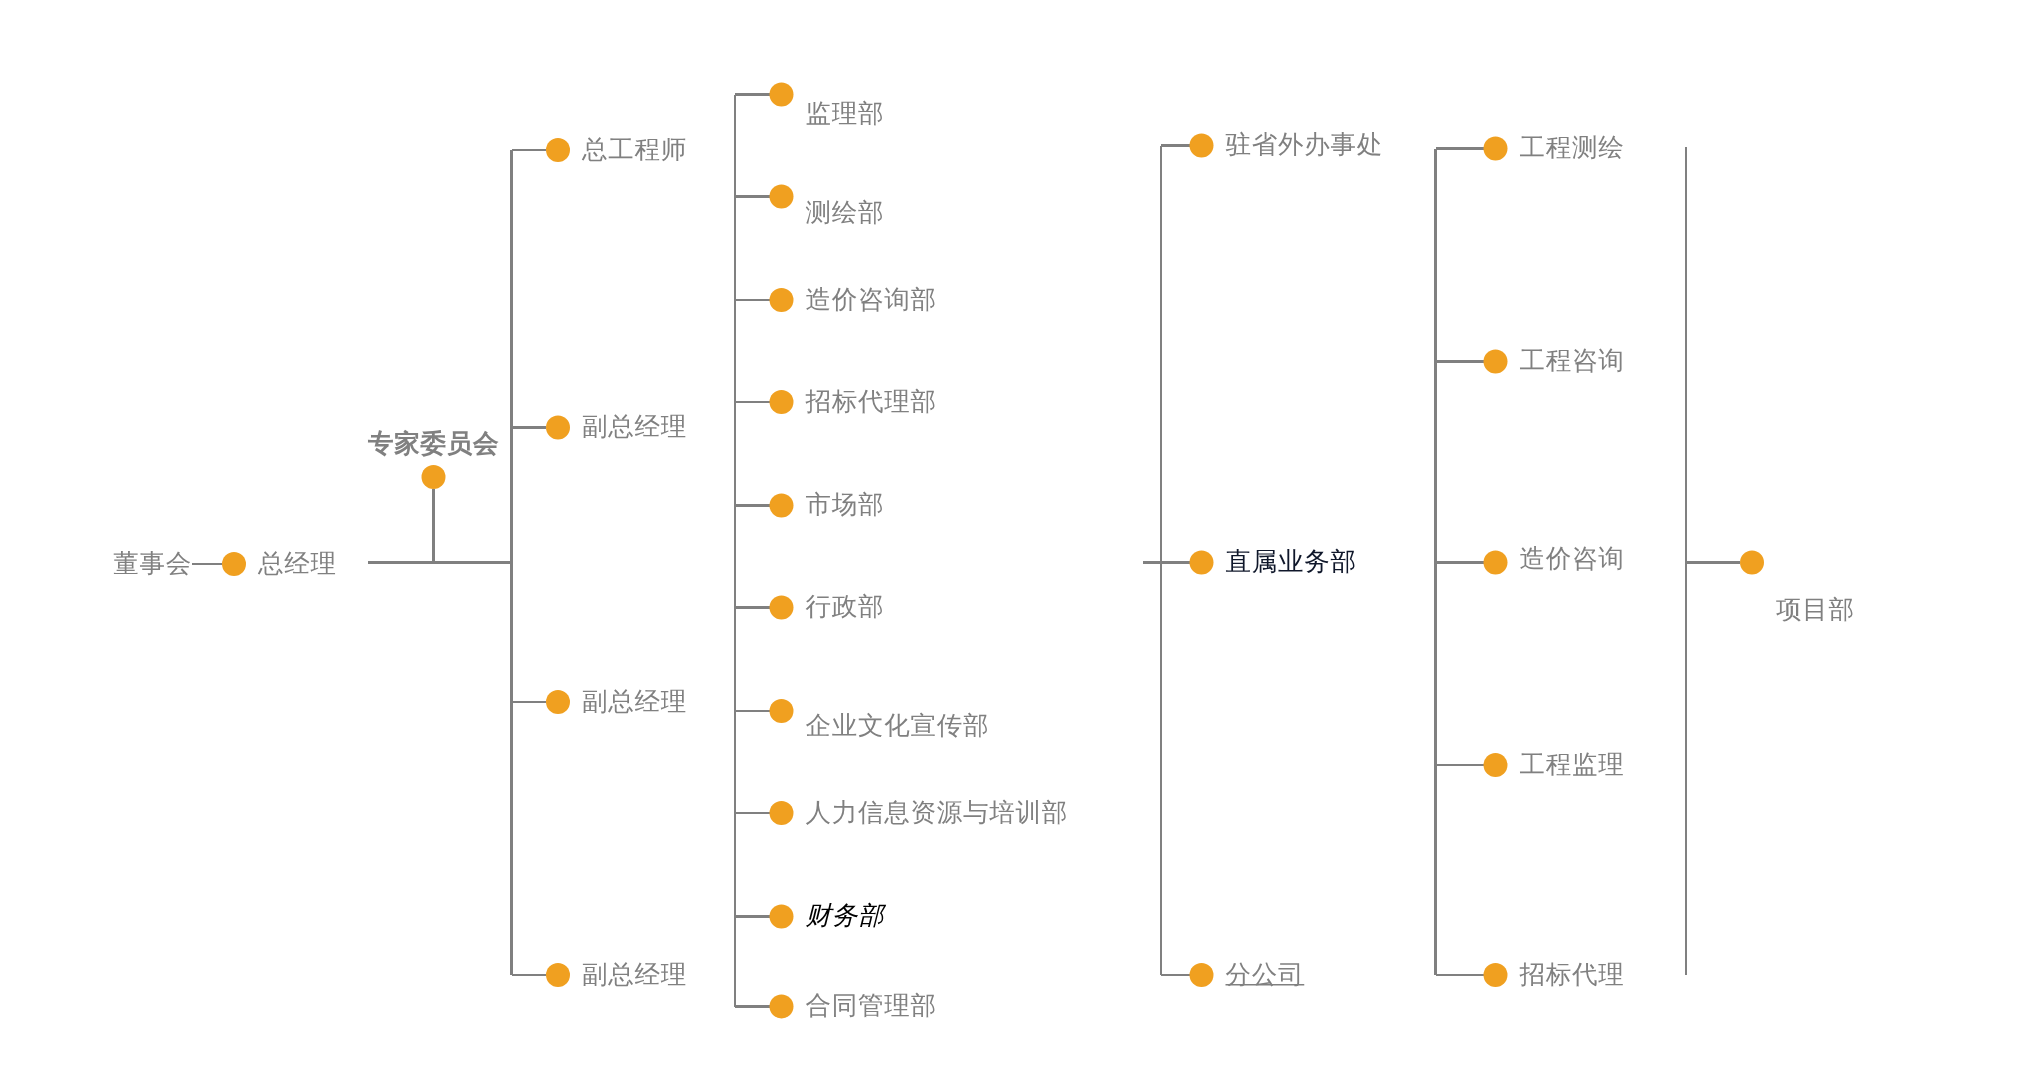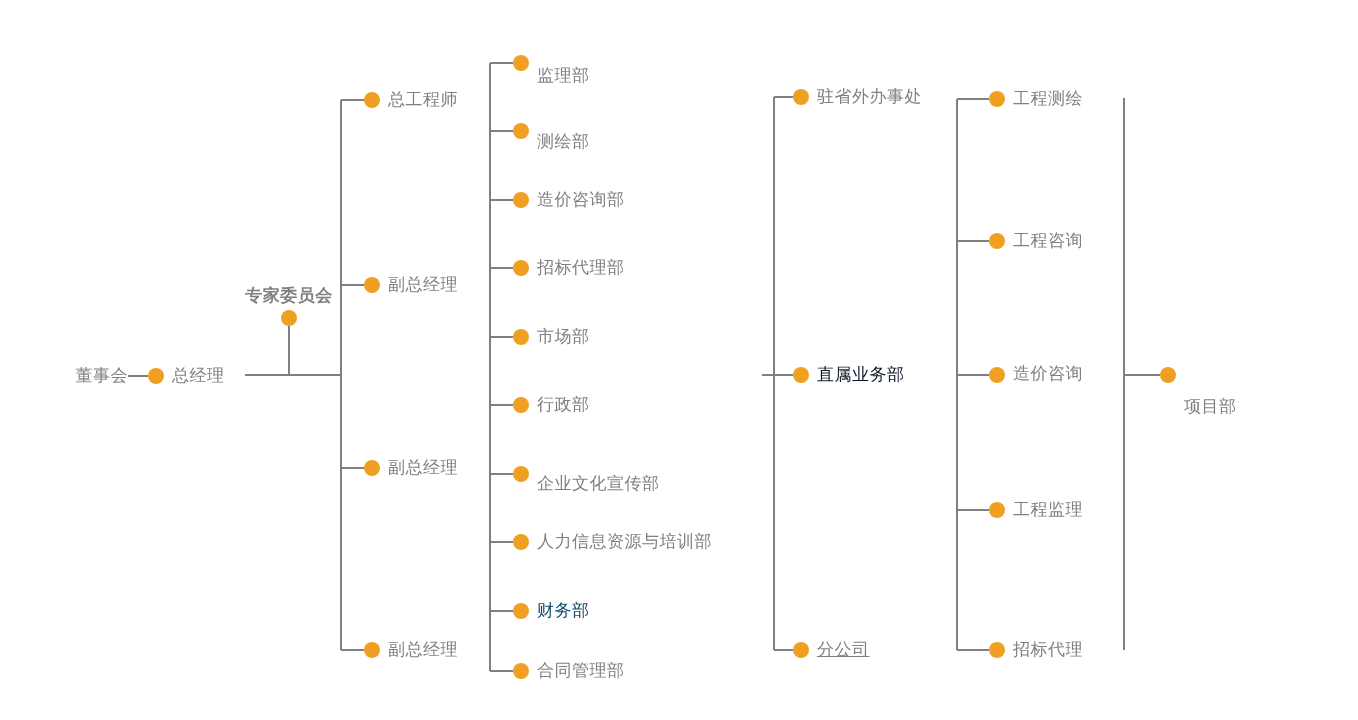--- a/index.html
+++ b/index.html
@@ -125,21 +125,21 @@
       <div class="node-label right" style="color: rgb(128, 128, 128); left: 388px; top: 468px;">副总经理</div>
       <div class="node-label right" style="color: rgb(128, 128, 128); left: 388px; top: 650px;">副总经理</div>
       <div class="node-label right" style="color: rgb(128, 128, 128); left: 537px; top: 63px; margin-top: 13px;">监理部</div>
       <div class="node-label right" style="color: rgb(128, 128, 128); left: 537px; top: 131px; margin-top: 11px;">测绘部</div>
       <div class="node-label right" style="color: rgb(128, 128, 128); left: 537px; top: 200px;">造价咨询部</div>
       <div class="node-label right" style="color: rgb(128, 128, 128); left: 537px; top: 268px;">招标代理部</div>
       <div class="node-label right" style="color: rgb(128, 128, 128); left: 537px; top: 337px;">市场部</div>
       <div class="node-label right" style="color: rgb(128, 128, 128); left: 537px; top: 405px;">行政部</div>
       <div class="node-label right" style="color: rgb(128, 128, 128); left: 537px; top: 484px;">企业文化宣传部</div>
       <div class="node-label right" style="color: rgb(128, 128, 128); left: 537px; top: 542px;">人力信息资源与培训部</div>
-      <div class="node-label right" style="color: #0c4a6e; left: 537px; top: 611px;">财务部</div>
+      <div class="node-label right" style="color: #000000; left: 537px; top: 611px; font-style: italic;">财务部</div>
       <div class="node-label right" style="color: rgb(128, 128, 128); left: 537px; top: 671px;">合同管理部</div>
       <div class="node-label right" style="color: rgb(128, 128, 128); left: 817px; top: 97px;">驻省外办事处</div>
       <div class="node-label right" style="color: #0f172a; left: 817px; top: 375px;">直属业务部</div>
       <div class="node-label right" style="color: rgb(128, 128, 128); left: 817px; top: 650px; text-decoration: underline;">分公司</div>
       <div class="node-label right" style="color: rgb(128, 128, 128); left: 1013px; top: 99px;">工程测绘</div>
       <div class="node-label right" style="color: rgb(128, 128, 128); left: 1013px; top: 241px;">工程咨询</div>
       <div class="node-label right" style="color: rgb(128, 128, 128); left: 1013px; top: 375px; font-family: Liberation Mono, monospace;">造价咨询</div>
       <div class="node-label right" style="color: rgb(128, 128, 128); left: 1013px; top: 510px;">工程监理</div>
       <div class="node-label right" style="color: rgb(128, 128, 128); left: 1013px; top: 650px;">招标代理</div>
       <div class="node-label right" style="color: rgb(128, 128, 128); left: 1184px; top: 375px; margin-top: 32px;">项目部</div>

